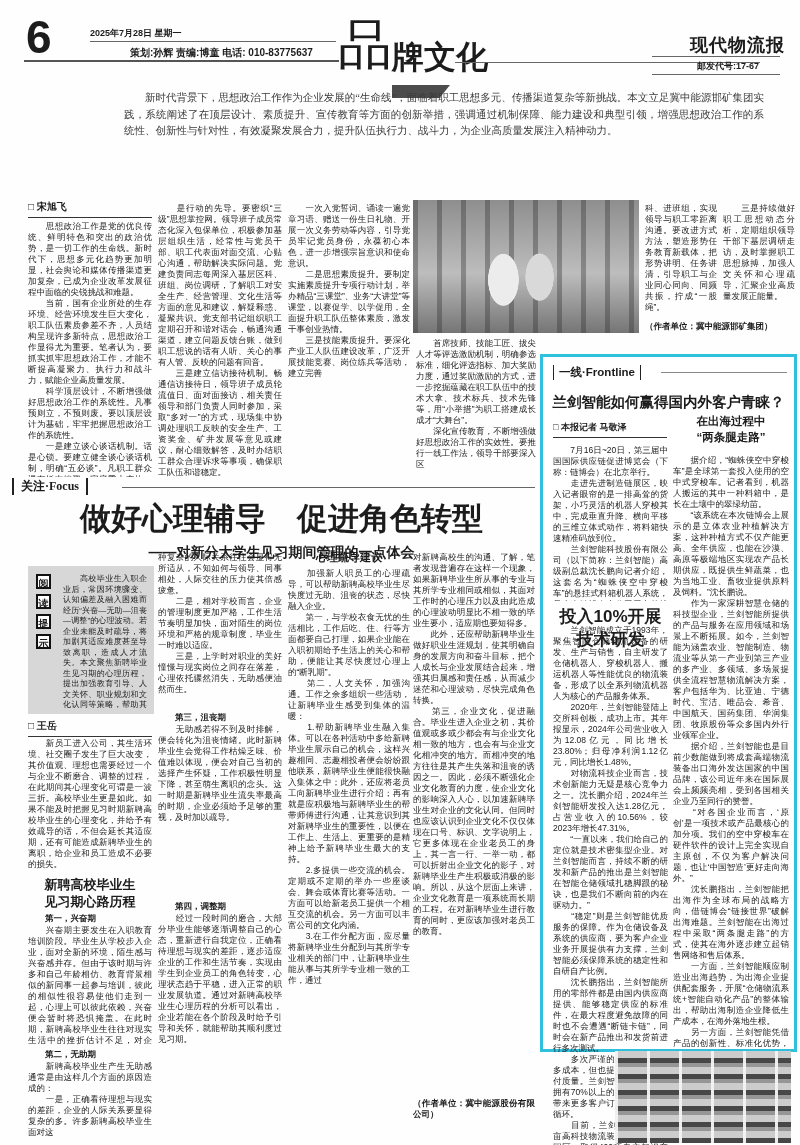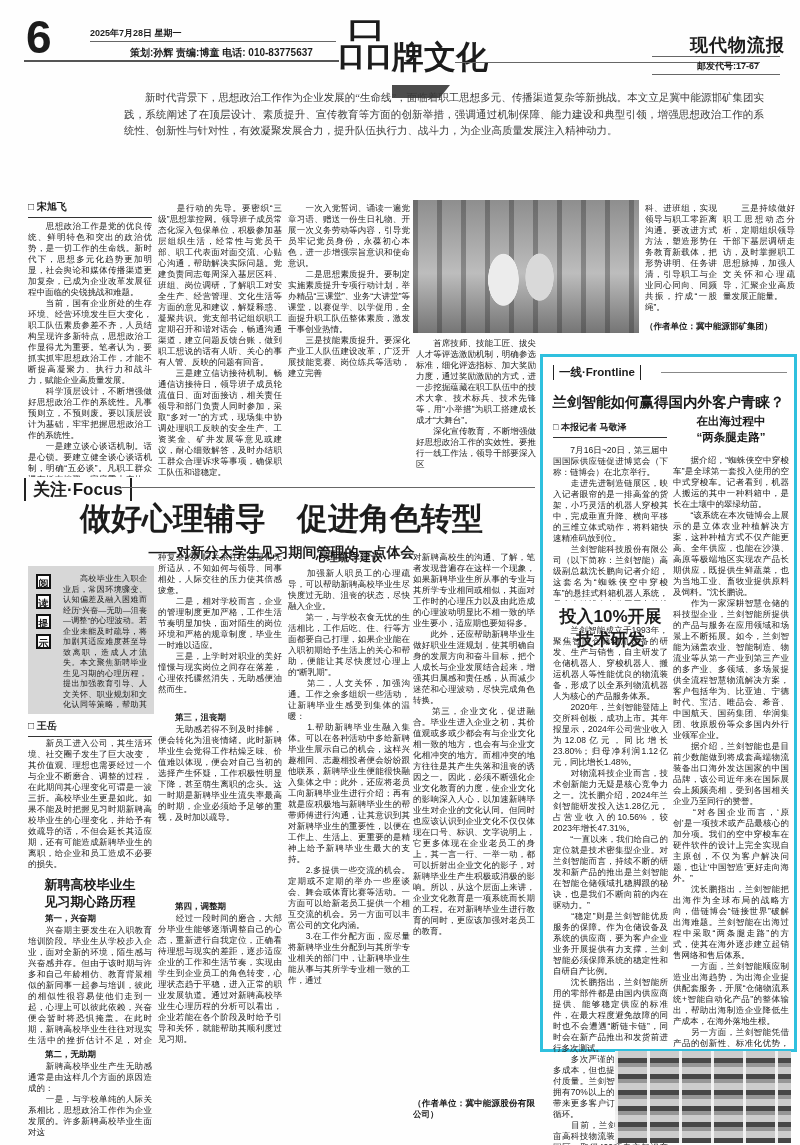--- a/index.html
+++ b/index.html
@@ -69,21 +69,21 @@
   <div class="abs jt body9" style="left:288px;top:203px;width:122px;height:274px;">　　一次入党誓词、诵读一遍党章习语、赠送一份生日礼物、开展一次义务劳动等内容，引导党员牢记党员身份，永葆初心本色，进一步增强宗旨意识和使命意识。
 　　二是思想素质提升。要制定实施素质提升专项行动计划，举办精品“三课堂”、业务“大讲堂”等课堂，以赛促学、以学促用，全面提升职工队伍整体素质，激发干事创业热情。
 　　三是技能素质提升。要深化产业工人队伍建设改革，广泛开展技能竞赛、岗位练兵等活动，建立完善</div>
   <div class="abs photo1" style="left:413px;top:200px;width:226px;height:133px;"></div>
   <div class="abs jt body9" style="left:416px;top:338px;width:120px;height:139px;">　　首席技师、技能工匠、拔尖人才等评选激励机制，明确参选标准，细化评选指标、加大奖励力度，通过奖励激励的方式，进一步挖掘蕴藏在职工队伍中的技术大拿、技术标兵、技术先锋等，用“小举措”为职工搭建成长成才“大舞台”。
 　　深化宣传教育，不断增强做好思想政治工作的实效性。要推行一线工作法，领导干部要深入区</div>
   <div class="abs jt body9" style="left:645px;top:203px;width:72px;height:117px;">科、进班组，实现领导与职工零距离沟通。要改进方式方法，塑造形势任务教育新载体，把形势讲明、任务讲清，引导职工与企业同心同向、同频共振，拧成“一股绳”。</div>
   <div class="abs jt body9" style="left:723px;top:203px;width:72px;height:117px;">　　三是持续做好职工思想动态分析，定期组织领导干部下基层调研走访，及时掌握职工思想脉搏，加强人文关怀和心理疏导，汇聚企业高质量发展正能量。</div>
   <div class="abs b" style="left:645px;top:321px;width:150px;font-size:8.5px;">（作者单位：冀中能源邯矿集团）</div>
 
-  <div class="abs" style="left:24px;top:478px;font-size:17px;">
+  <div class="abs" style="left:12px;top:478px;font-size:12px;font-family:Liberation Serif, serif;">
     <span class="vbar">关注·Focus</span>
   </div>
   <div class="abs rule" style="left:122px;top:487px;width:413px;"></div>
 
   <div class="abs ctr" style="left:28px;top:498px;width:507px;font-size:31px;font-weight:900;">做好心理辅导　促进角色转型</div>
   <div class="abs ctr b" style="left:28px;top:544px;width:507px;font-size:14px;">——对新分大学生见习期间管理的一点体会</div>
 
   <div class="abs tipsbox" style="left:28px;top:566px;width:126px;height:148px;">
     <div class="tlwrap">
       <span class="tl">阅</span>
@@ -94,21 +94,21 @@
     <div class="body8" style="text-align:justify;overflow:hidden;height:134px;">　　高校毕业生入职企业后，常因环境骤变、认知偏差及融入困难而经历“兴奋—无助—沮丧—调整”的心理波动。若企业未能及时疏导，将加剧其适应难度甚至导致离职，造成人才流失。本文聚焦新聘毕业生见习期的心理历程，提出加强教育引导、人文关怀、职业规划和文化认同等策略，帮助其实现价值观与企业文化的有机融合，为企业建设高素质人才队伍奠定坚实基础。</div>
   </div>
   <div class="abs byline" style="left:28px;top:719px;width:124px;">□ 王岳</div>
   <div class="abs jt body9" style="left:28px;top:738px;width:124px;height:136px;">　　新员工进入公司，其生活环境、社交圈子发生了巨大改变，其价值观、理想也需要经过一个与企业不断磨合、调整的过程，在此期间其心理变化可谓是一波三折。高校毕业生更是如此。如果不能及时把握见习时期新聘高校毕业生的心理变化，并给予有效疏导的话，不但会延长其适应期，还有可能造成新聘毕业生的离职，给企业和员工造成不必要的损失。</div>
   <div class="abs ctr b jt" style="left:28px;top:876px;width:124px;height:34px;font-size:13px;line-height:17px;text-align:center;">新聘高校毕业生
 见习期心路历程</div>
   <div class="abs runin" style="left:28px;top:913px;width:124px;">第一，兴奋期</div>
   <div class="abs jt body9" style="left:28px;top:925px;width:124px;height:121px;">　　兴奋期主要发生在入职教育培训阶段。毕业生从学校步入企业，面对全新的环境，陌生感与兴奋感并存。但由于该时期与许多和自己年龄相仿、教育背景相似的新同事一起参与培训，彼此的相似性很容易使他们走到一起，心理上可以彼此依赖，兴奋便会暂时将恐惧掩盖。在此时期，新聘高校毕业生往往对现实生活中的挫折估计不足，对企业、对自己的期望过高。一旦入职培训结束，与同龄人分开进入一个完全陌生的环境，进入类似婴儿的“断乳期”，兴奋感便很快被陌生感甚至恐惧感所替代，由此便会进入第二个阶段——无助期。</div>
   <div class="abs runin" style="left:28px;top:1049px;width:124px;">第二，无助期</div>
   <div class="abs jt body9" style="left:28px;top:1061px;width:124px;height:80px;">　　新聘高校毕业生产生无助感通常是由这样几个方面的原因造成的：
-　　一是，与学校单纯的人际关系相比，思想政治工作作为企业发展的。许多新聘高校毕业生面对这</div>
+　　一是，正确看待理想与现实的差距，企业的人际关系要显得复杂的多。许多新聘高校毕业生面对这</div>
 
   <div class="abs jt body9" style="left:158px;top:552px;width:124px;height:158px;">种复杂的人际关系往往会显得无所适从，不知如何与领导、同事相处，人际交往的压力使其倍感疲惫。
 　　二是，相对学校而言，企业的管理制度更加严格，工作生活节奏明显加快，面对陌生的岗位环境和严格的规章制度，毕业生一时难以适应。
 　　三是，上学时对职业的美好憧憬与现实岗位之间存在落差，心理依托骤然消失，无助感便油然而生。</div>
   <div class="abs runin" style="left:158px;top:712px;width:124px;">第三，沮丧期</div>
   <div class="abs jt body9" style="left:158px;top:724px;width:124px;height:174px;">　　无助感若得不到及时排解，便会转化为沮丧情绪。此时新聘毕业生会觉得工作枯燥乏味、价值难以体现，便会对自己当初的选择产生怀疑，工作积极性明显下降，甚至萌生离职的念头。这一时期是新聘毕业生流失率最高的时期，企业必须给予足够的重视，及时加以疏导。</div>
   <div class="abs runin" style="left:158px;top:901px;width:124px;">第四，调整期</div>
   <div class="abs jt body9" style="left:158px;top:913px;width:124px;height:228px;">　　经过一段时间的磨合，大部分毕业生能够逐渐调整自己的心态，重新进行自我定位，正确看待理想与现实的差距，逐步适应企业的工作和生活节奏，实现由学生到企业员工的角色转变，心理状态趋于平稳，进入正常的职业发展轨道。通过对新聘高校毕业生心理历程的分析可以看出，企业若能在各个阶段及时给予引导和关怀，就能帮助其顺利度过见习期。</div>
 
   <div class="abs ctr b" style="left:288px;top:550px;width:122px;font-size:11px;">心理疏导建议</div>

